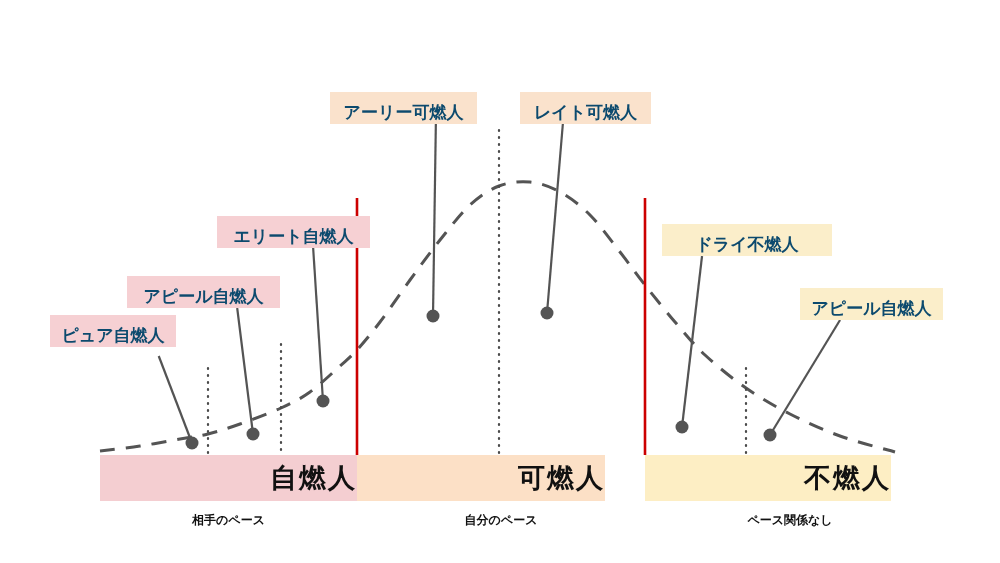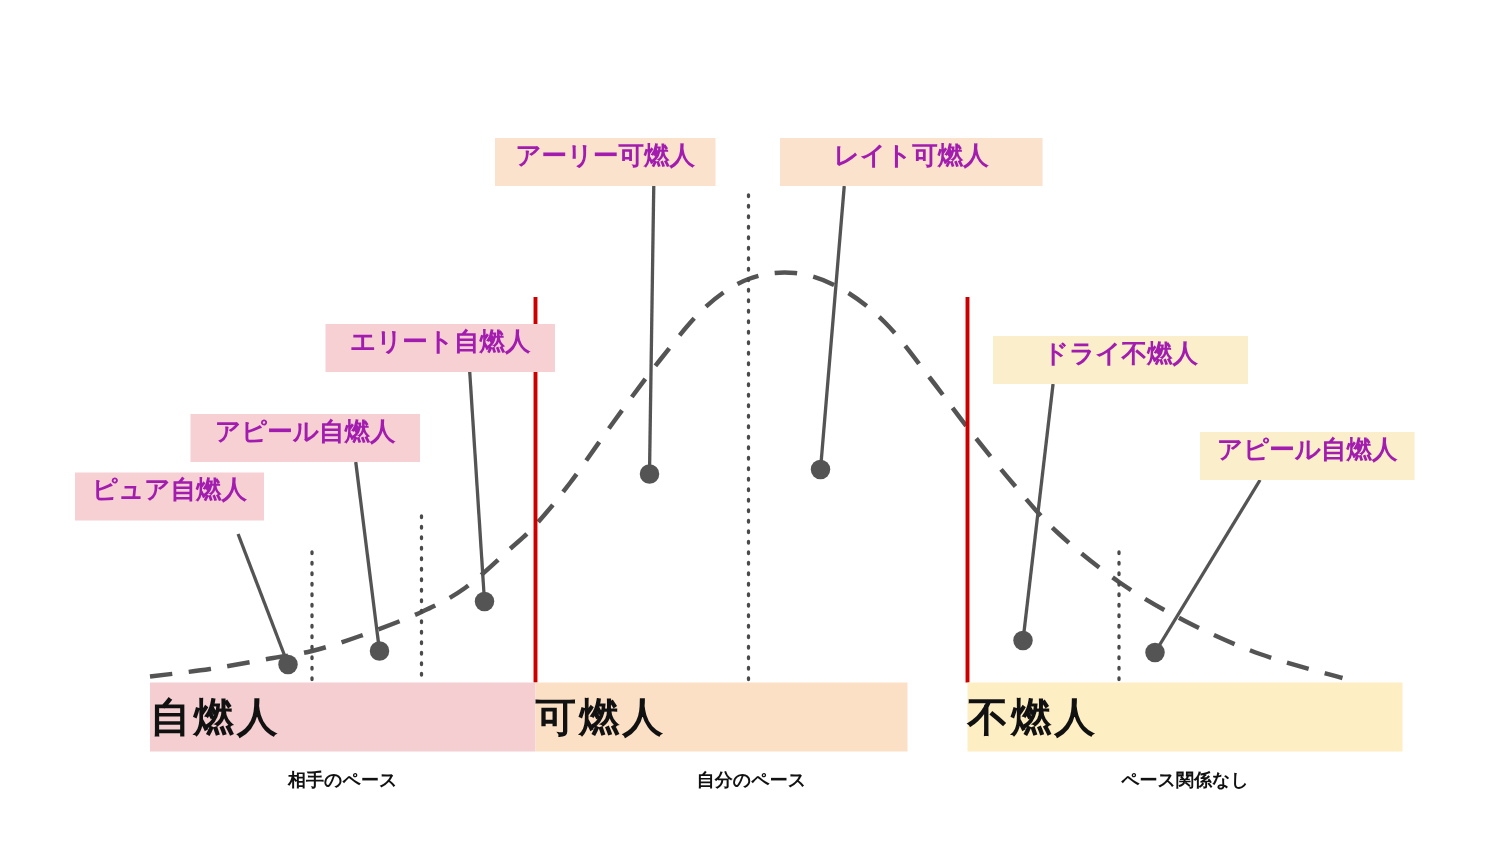--- a/index.html
+++ b/index.html
@@ -42,43 +42,43 @@
     position: absolute;
     left: 0;
     top: 0;
     width: 1000px;
     height: 563px;
   }
   
   .callout {
     position: absolute;
     display: flex;
-    align-items: flex-start;
+    align-items: flex-end;
     justify-content: center;
     box-sizing: border-box;
     padding: 0 10px;
     height: 32px;
     font-size: 17px;
     font-weight: bold;
-    color: #a21caf;
+    color: #0c4a6e;
     white-space: nowrap;
     font-family: "DejaVu Sans", "Liberation Sans", sans-serif;
   }
   .callout.pink   { background: #f6d0d3; }
   .callout.peach  { background: #fae2cc; }
   .callout.cream  { background: #fbeeca; }
 
   
   .band-seg {
     position: absolute;
     top: 455px;
     height: 46px;
     display: flex;
     align-items: center;
-    justify-content: flex-start;
+    justify-content: flex-end;
     box-sizing: border-box;
   }
   .band-label {
     font-size: 27px;
     font-weight: bold;
     color: #111111;
     letter-spacing: 2px;
     font-family: "DejaVu Sans", "Liberation Sans", sans-serif;
   }
   .band-seg.seg0 { background: #f4ced1; }
@@ -141,39 +141,39 @@
       </div>
       <div class="callout pink" style="left: 127px; top: 276px; width: 153px;">
         <span>アピール自燃人</span>
       </div>
       <div class="callout pink" style="left: 203px; top: 216px; width: 153px; margin-left: 14px;">
         <span>エリート自燃人</span>
       </div>
       <div class="callout peach" style="left: 330px; top: 92px; width: 147px;">
         <span>アーリー可燃人</span>
       </div>
-      <div class="callout peach" style="left: 520px; top: 92px; width: 175px;">
+      <div class="callout peach" style="left: 520px; top: 92px; width: 131px;">
         <span>レイト可燃人</span>
       </div>
       <div class="callout cream" style="left: 662px; top: 224px; width: 170px;">
         <span>ドライ不燃人</span>
       </div>
       <div class="callout cream" style="left: 800px; top: 288px; width: 143px;">
         <span>アピール自燃人</span>
       </div>
     </div>
 
   <div id="band-layer">
       <div class="band-seg seg0" style="left: 100px; width: 257px;">
         <span class="band-label">自燃人</span>
       </div>
       <div class="band-caption" style="left: 100px; width: 257px;">相手のペース</div>
       <div class="band-seg seg1" style="left: 357px; width: 248px;">
         <span class="band-label">可燃人</span>
       </div>
       <div class="band-caption" style="left: 357px; width: 288px;">自分のペース</div>
-      <div class="band-seg seg2" style="left: 645px; width: 290px;">
+      <div class="band-seg seg2" style="left: 645px; width: 246px;">
         <span class="band-label">不燃人</span>
       </div>
       <div class="band-caption" style="left: 645px; width: 290px;">ペース関係なし</div>
     </div>
 
 </div>
 
 </body></html>

